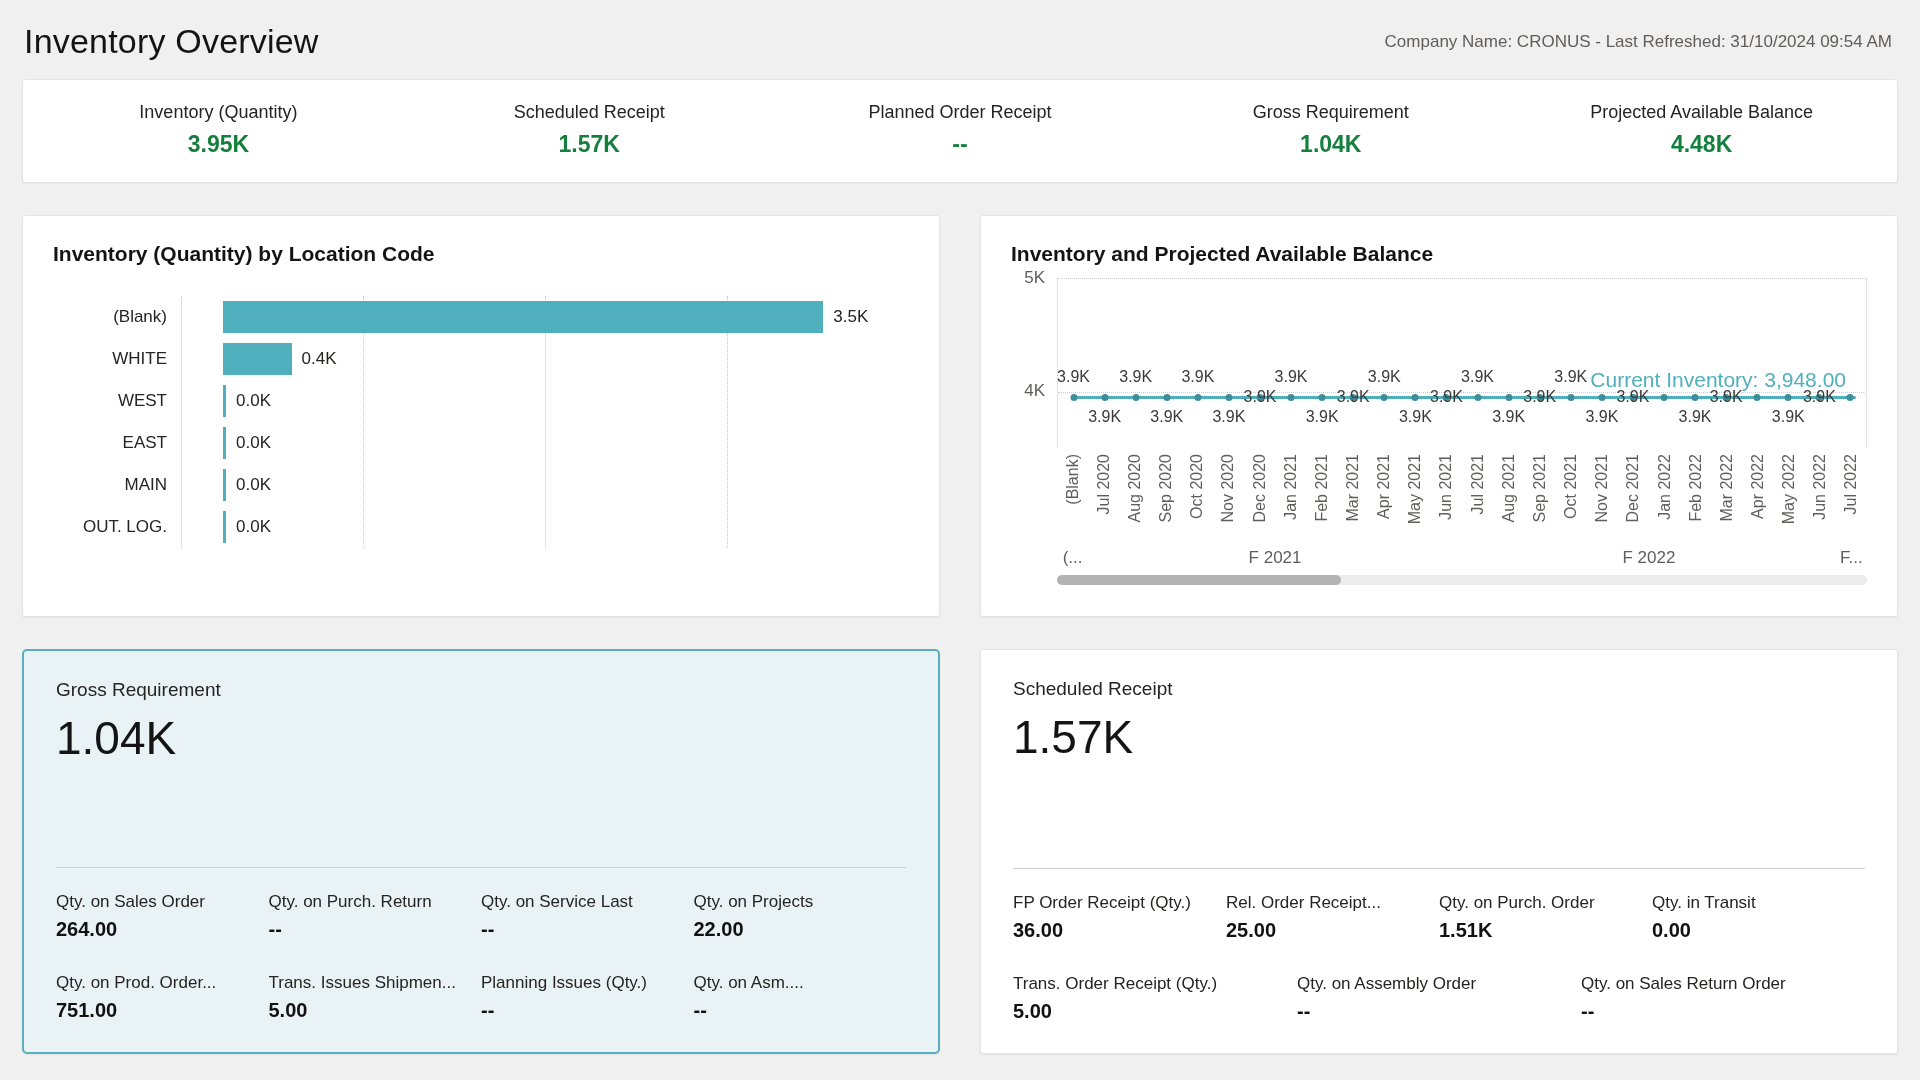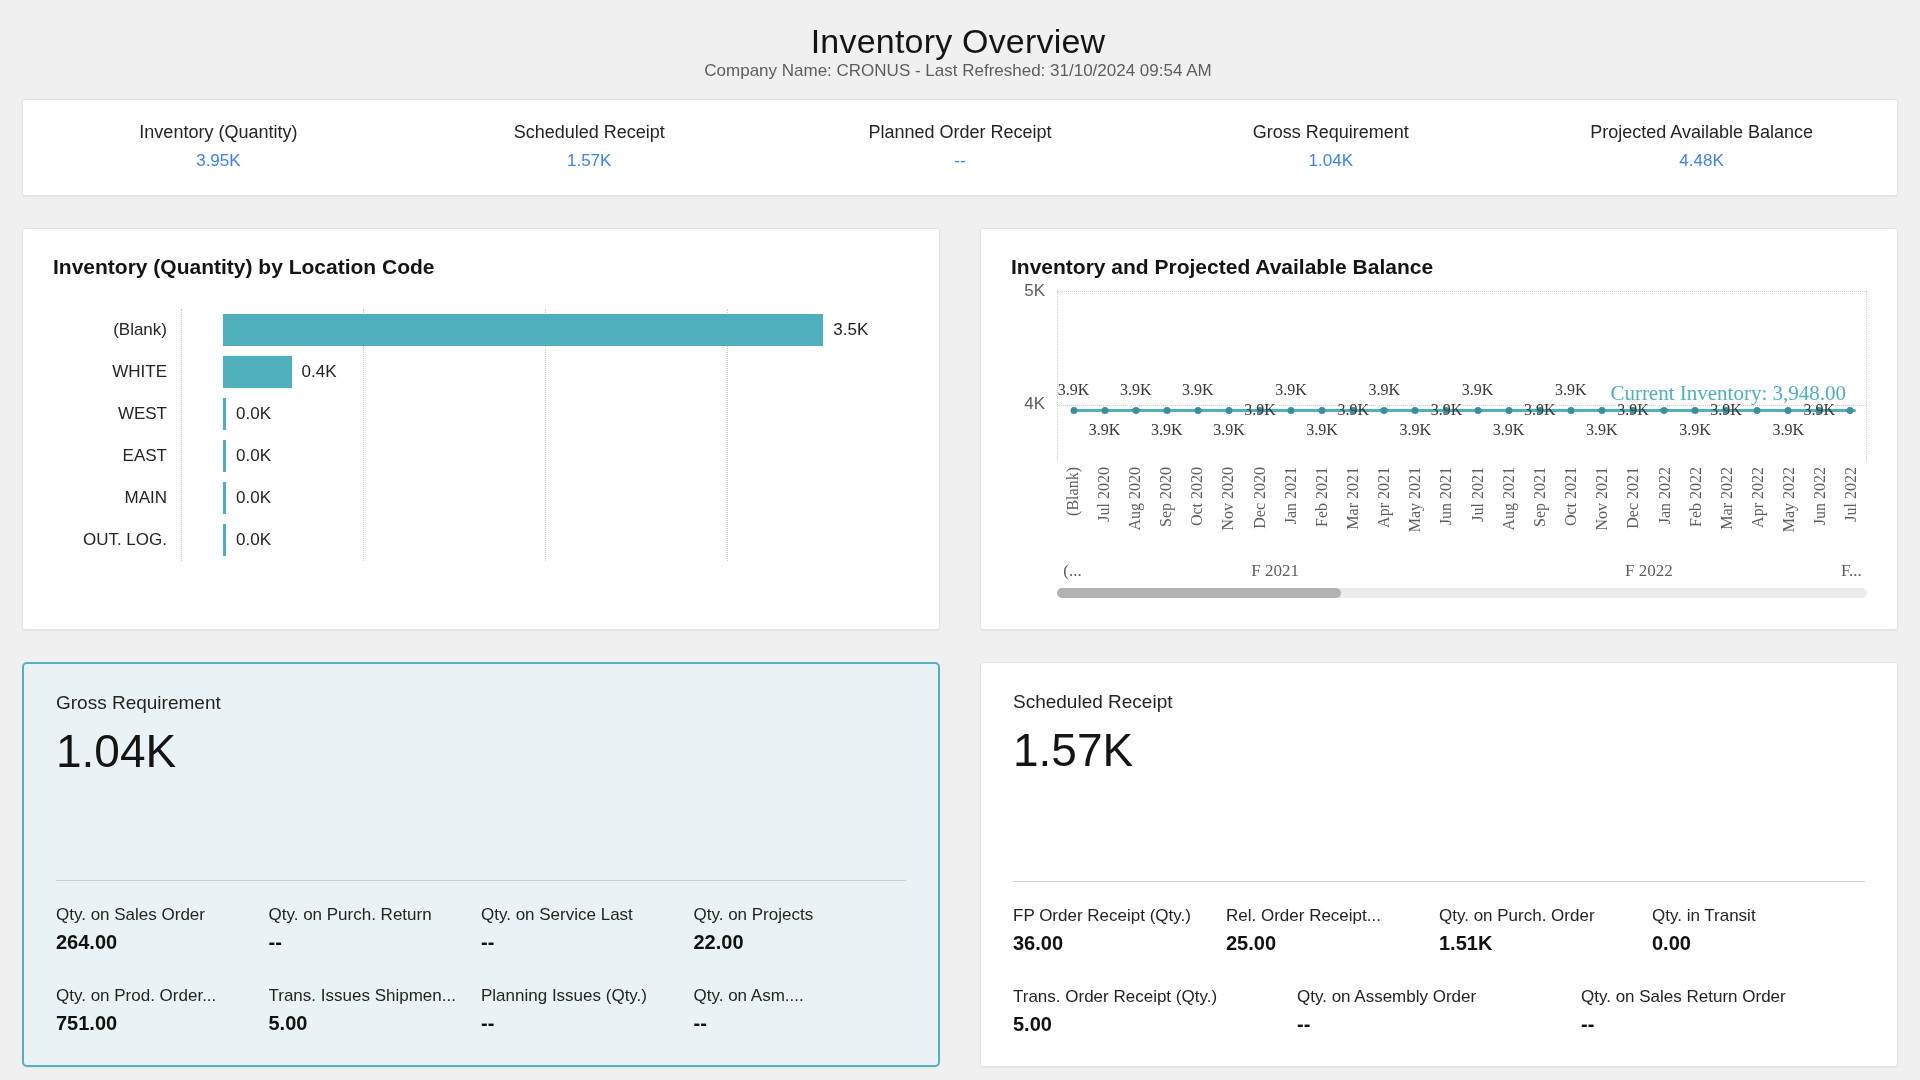--- a/index.html
+++ b/index.html
@@ -8,31 +8,31 @@
     --hl-bg:#e9f3f6; --hl-border:#58aebc;
     --text:#252423; --gray:#605e5c;
   }
   html,body{ width:1920px; height:1080px; overflow:hidden; }
   body{
     background:#f0f0f0;
     font-family:"Liberation Sans","DejaVu Sans",sans-serif;
     color:var(--text);
   }
   
-  .header{ display:flex; justify-content:space-between; align-items:center; padding:22px 28px 18px 24px;flex-direction:column; }
+  .header{ display:flex; justify-content:space-between; align-items:center; padding:22px 28px 18px 24px; }
   .page-title{ font-size:34px; font-weight:400; color:#141414; letter-spacing:.2px; }
   .company-info{ font-size:17px; color:var(--gray); }
 
   .card{ background:#fff; border:1px solid #e3e3e3; border-radius:3px; box-shadow:0 1px 2px rgba(0,0,0,.05); }
 
   
   .kpi-strip{ margin:0 22px; display:flex; padding:22px 10px 24px; }
   .kpi{ flex:1; text-align:center; }
   .kpi-label{ font-size:18px; color:var(--text); margin-bottom:8px; }
-  .kpi-value{ font-size:17px; font-weight:400; color:#3b82f6; }
+  .kpi-value{ font-size:23px; font-weight:700; color:#15803d; }
 
   .grid{ margin:32px 22px 0; display:grid; grid-template-columns:1fr 1fr; gap:40px; }
 
   .chart-card{ padding:26px 30px; height:402px; overflow:hidden; }
   .card-title{ font-size:21px; font-weight:700; color:#141414; }
 
   
   .bar-chart{ display:flex; margin-top:30px; }
   .bar-cats{ width:128px; flex:none; display:flex; flex-direction:column; }
   .bar-cat{ height:42px; display:flex; align-items:center; justify-content:flex-end; padding-right:14px; font-size:17px; color:var(--text); }
@@ -42,21 +42,21 @@
   .bar-track{ height:42px; display:flex; align-items:center; position:relative;padding-left:42px; }
   .bar{ height:32px; background:var(--accent); min-width:3px; position:relative; z-index:1; }
   .bar-val{ margin-left:10px; font-size:17px; color:var(--text); position:relative; z-index:1; white-space:nowrap; }
   .bar-ticks{ position:relative; height:38px; }
   .btick{ position:absolute; top:12px; transform:translateX(-50%); font-size:16px; color:var(--gray); }
 
   
   .line-chart{ display:flex; margin-top:12px; }
   .y-axis{ width:46px; flex:none; position:relative; height:170px; }
   .y-tick{ position:absolute; right:12px; font-size:17px; color:var(--gray); }
-  .line-main{ flex:1; min-width:0;font-family:Liberation Serif, serif; }
+  .line-main{ flex:1; min-width:0; }
   .line-plot{ position:relative; height:170px; border-top:1px dotted #cfcfcf; border-left:1px dotted #cfcfcf; border-right:1px dotted #cfcfcf; }
   .hgrid{ position:absolute; left:0; right:0; border-top:1px dotted #cfcfcf; }
   .series-line{ position:absolute; height:3px; left:1.9%; right:1.2%; background:var(--accent); border-radius:2px; }
   .marker{ position:absolute; width:7px; height:7px; border-radius:50%; background:var(--accent-dark); transform:translateX(-50%); }
   .pt-label{ position:absolute; transform:translateX(-50%); font-size:16px; color:#3b3a39; white-space:nowrap; }
   .annotation{ position:absolute; right:20px; font-size:21px; color:var(--accent); white-space:nowrap; }
   .month-row{ display:flex; height:92px; margin-top:6px; overflow:hidden; }
   .month{ flex:1; display:flex; justify-content:center; align-items:flex-start; min-width:0; }
   .month-label{ writing-mode:vertical-rl; transform:rotate(180deg); font-size:16px; color:var(--gray); white-space:nowrap; }
   .group-row{ position:relative; height:24px; }

